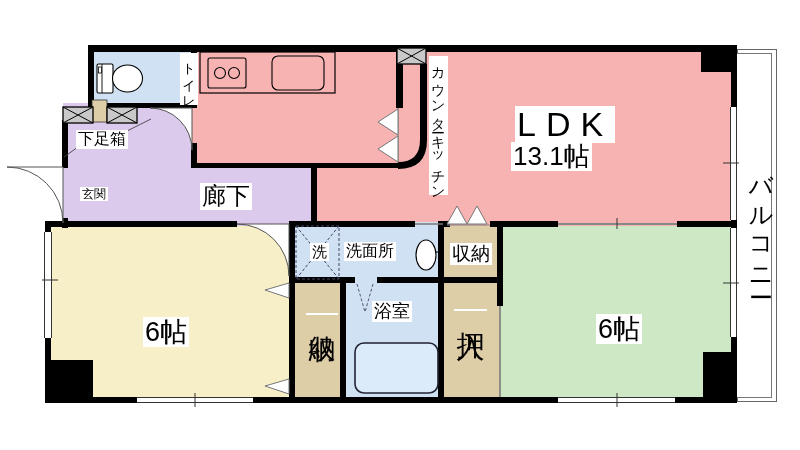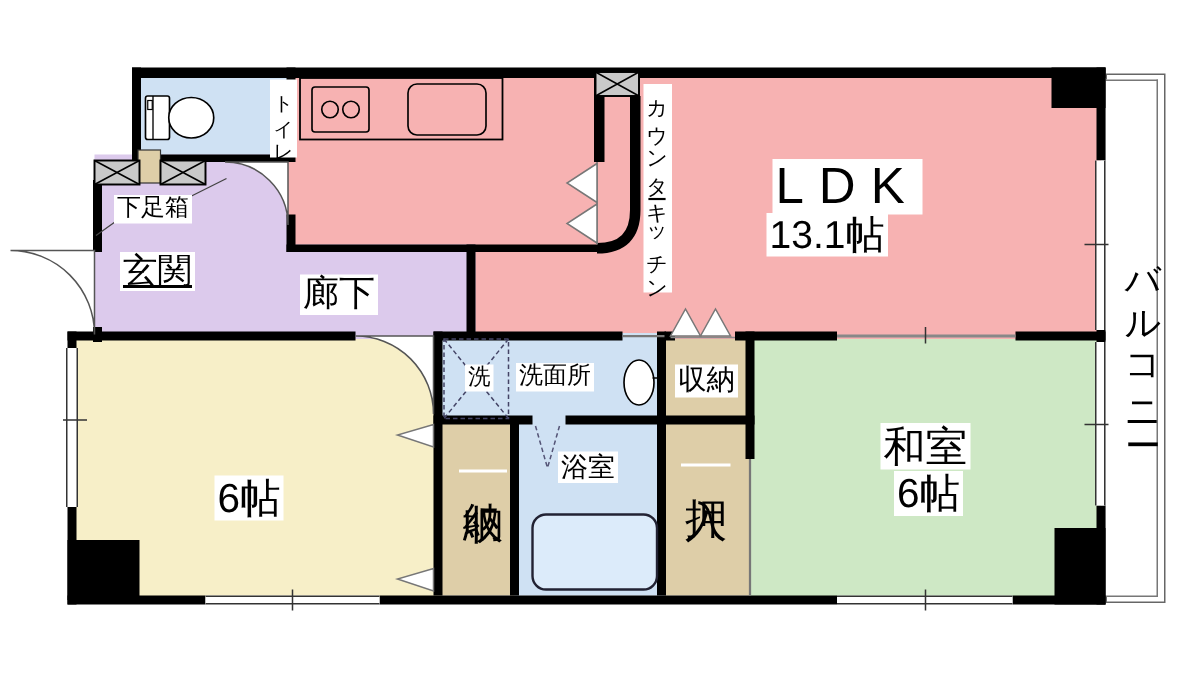--- a/index.html
+++ b/index.html
@@ -164,29 +164,28 @@
 
     <line x1="415" y1="224" x2="443" y2="224" stroke="#777" stroke-width="1.5"></line>
     <line x1="558" y1="224" x2="677" y2="224" stroke="#888" stroke-width="2"></line>
     <line x1="500" y1="306" x2="500" y2="397" stroke="#777" stroke-width="1.5"></line>
 
     <path d="M723,163 h16 M723,283 h16 M195,393 v14 M617,393 v14 M617,218 v11 M42,280 h16" stroke="#333" stroke-width="1" fill="none"></path>
   </svg>
 
   <div class="lbl vtext" style="left:180px;top:53px;font-size:13px;letter-spacing:2px;">トイレ</div>
   <div class="lbl" style="left:76px;top:130px;font-size:16px;">下足箱</div>
-  <div class="lbl" style="left:80px;top:168px;font-size:23px;text-decoration:underline;">玄関</div>
+  <div class="lbl" style="left:80px;top:187px;font-size:12px;">玄関</div>
   <div class="lbl" style="left:200px;top:183px;font-size:24px;">廊下</div>
   <div class="lbl vtext" style="left:429px;top:56px;font-size:14px;letter-spacing:1px;">カウンターキッチン</div>
   <div class="lbl" style="left:515px;top:106px;font-size:34px;letter-spacing:10px;">LDK</div>
   <div class="lbl" style="left:511px;top:142px;font-size:26px;">13.1帖</div>
   <div class="lbl vtext" style="left:746px;top:158px;font-size:24px;letter-spacing:4px;background:transparent;">バルコニー</div>
   <div class="lbl" style="left:143px;top:317px;font-size:27px;">6帖</div>
   <div class="lbl" style="left:310px;top:243px;font-size:15px;">洗</div>
   <div class="lbl" style="left:344px;top:242px;font-size:16px;">洗面所</div>
   <div class="lbl" style="left:450px;top:243px;font-size:19px;">収納</div>
   <div class="lbl" style="left:372px;top:301px;font-size:18px;">浴室</div>
   <div class="lbl vtext" style="left:306px;top:313px;font-size:27px;">収納</div>
   <div class="lbl vtext" style="left:454px;top:309px;font-size:28px;">押入</div>
-  <div class="lbl" style="left:587px;top:282px;font-size:28px;">和室</div>
   <div class="lbl" style="left:596px;top:314px;font-size:27px;">6帖</div>
 
 </div>
 
 </body></html>

